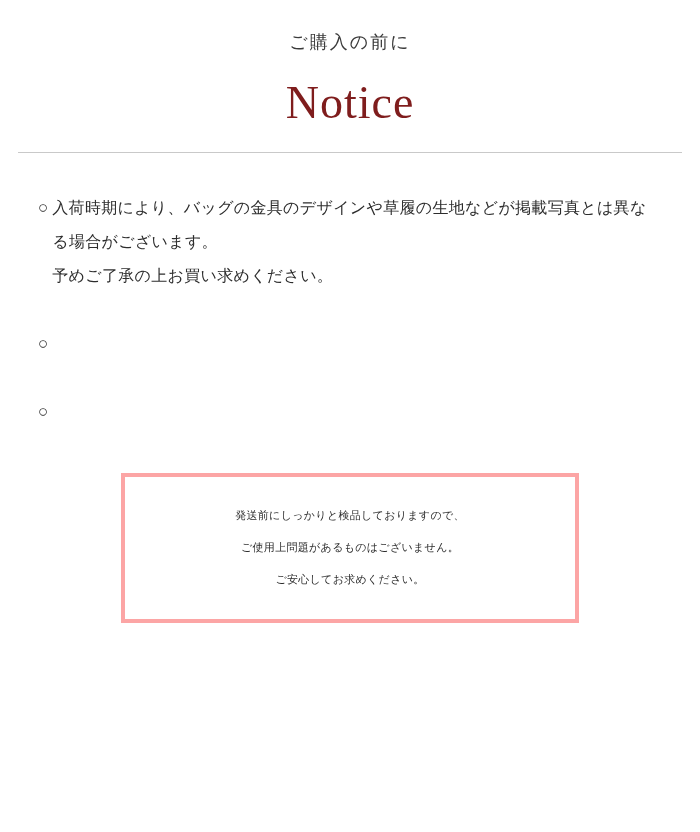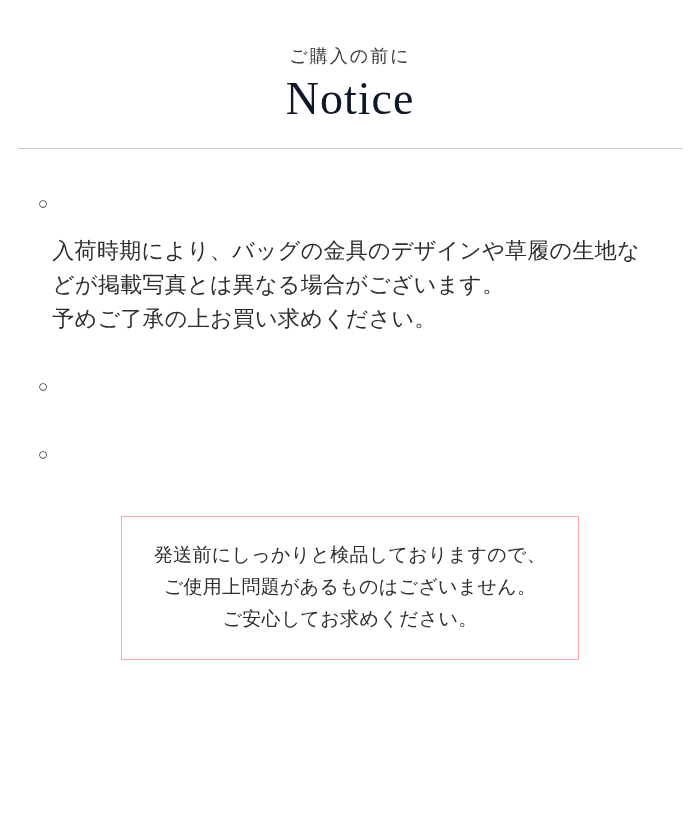--- a/index.html
+++ b/index.html
@@ -17,38 +17,38 @@
   .page {
     position: relative;
     width: 700px;
     height: 832px;
     box-sizing: border-box;
     overflow: hidden;
   }
 
   
   .header {
-    padding-top: 44px;
+    padding-top: 30px;
     text-align: center;
   }
   .header-sub {
     font-family: "Liberation Serif", serif;
     font-size: 18px;
     letter-spacing: 2px;
     color: #3a3a3a;
     line-height: 1.4;
   }
   .header-title {
     font-family: "Liberation Serif", serif;
     font-size: 46px;
     font-weight: 400;
     letter-spacing: 1px;
-    color: #0f172a;
+    color: #7f1d1d;
     line-height: 1.15;
-    margin-top: 4px;
+    margin-top: 22px;
   }
   .header-rule {
     margin: 22px 18px 0 18px;
     border-bottom: 1px solid #c9c9c9;
   }
 
   
   .notice-list {
     margin: 0;
     padding: 0;
@@ -64,41 +64,40 @@
   .bullet {
     flex: 0 0 auto;
     font-family: "Liberation Serif", serif;
     font-size: 17px;
     line-height: 34px;
     color: #333;
     margin-right: 4px;
   }
   .notice-text {
     flex: 1 1 auto;
-    font-size: 22px;
+    font-size: 16px;
     line-height: 34px;
     letter-spacing: 0.3px;
     color: #2d2d2d;
     white-space: pre-line;
-    margin-top: 47px;
   }
 
   
   .bottom-box-wrap {
     display: flex;
     justify-content: center;
     margin-top: 44px;
   }
   .bottom-box {
     width: 458px;
     box-sizing: border-box;
-    border: 1px solid #fca5a5;
+    border: 4px solid #fca5a5;
     padding: 22px 10px 24px 10px;
     text-align: center;
-    font-size: 19px;
+    font-size: 11px;
     line-height: 32px;
     letter-spacing: 0.3px;
     color: #2d2d2d;
     white-space: pre-line;
   }
 </style>
 </head>
 <body>
 
 <div class="page">

